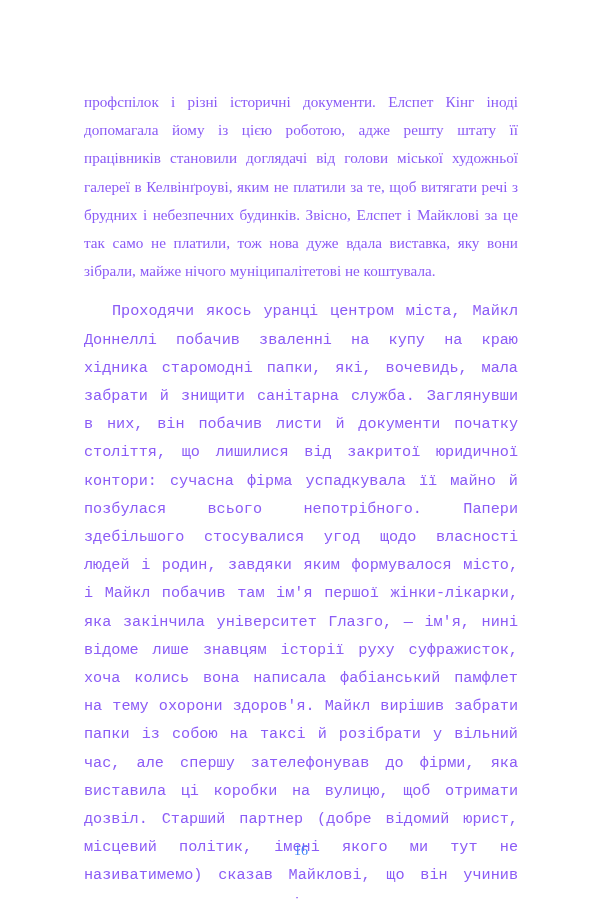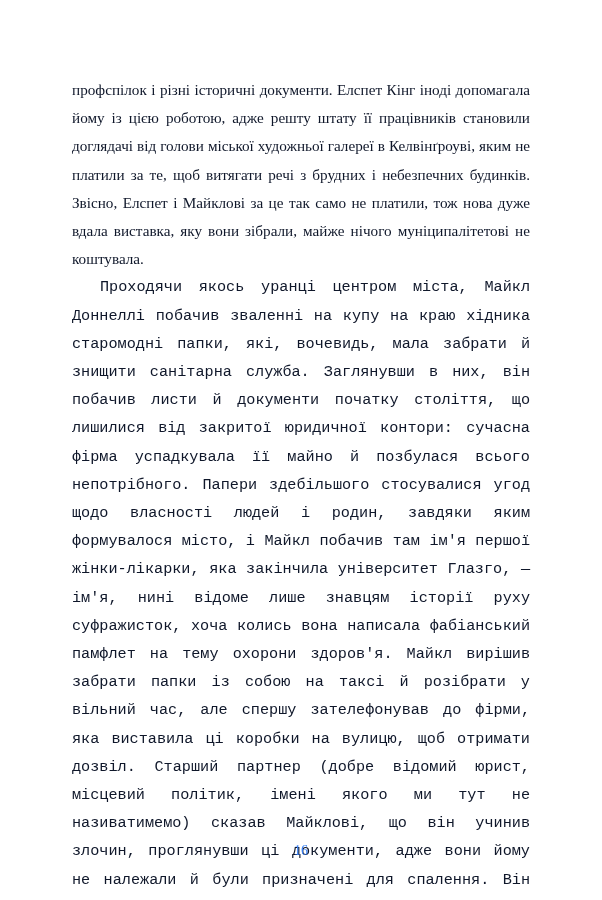--- a/index.html
+++ b/index.html
@@ -20,27 +20,27 @@
     height: 900px;
     box-sizing: border-box;
   }
   .text-block {
     position: absolute;
     top: 76px;
     left: 72px;
     width: 458px;
   }
   .para {
-    margin: 0;
+    margin: 12px;
     font-size: 15.2px;
     line-height: 28.2px;
     text-align: justify;
     text-justify: inter-word;
     hyphens: manual;
-    color: #0f172a;
+    color: #8b5cf6;
   }
   .para + .para {
     text-indent: 28px;
     font-family: Liberation Mono, monospace;
   }
   .page-number {
     position: absolute;
     top: 843px;
     left: 0;
     width: 602px;

